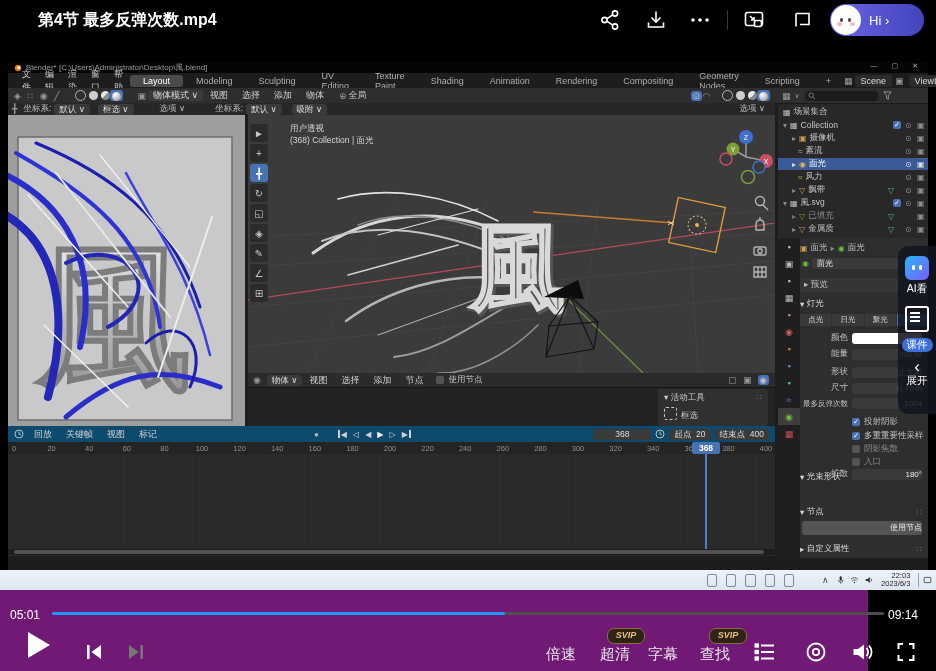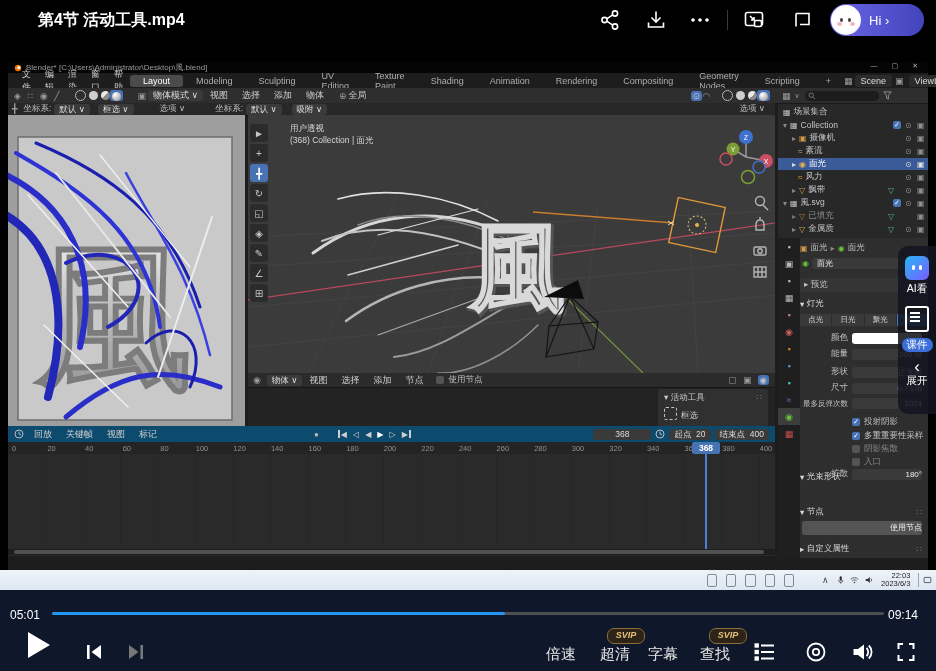--- a/index.html
+++ b/index.html
@@ -101,38 +101,38 @@
   #sideoverlay{left:898px;top:246px;width:38px;height:168px;background:rgba(18,22,32,.88);border-radius:10px 0 0 10px;color:#fff;text-align:center;}
   .aisq{width:24px;height:24px;margin:10px auto 2px;border-radius:6px;background:linear-gradient(135deg,#27b6f5,#7a5cff);position:relative;}
   .aisq i{position:absolute;width:3px;height:5px;background:#fff;border-radius:2px;top:9px;}
   .aisq i.l{left:7px}.aisq i.r{left:14px}
   .ovlabel{font-size:10.5px;color:#fff;}
   .booksq{width:20px;height:22px;margin:10px auto 2px;border:2px solid #fff;border-radius:3px;position:relative;}
   .booksq:before{content:"";position:absolute;left:3px;top:4px;width:10px;height:1.5px;background:#fff;box-shadow:0 4px 0 #fff,0 8px 0 #fff;}
   .cwpill{display:inline-block;background:#3b6ed6;border-radius:7px;padding:0 5px;font-size:10.5px;}
   .chev{font-size:17px;line-height:14px;color:#fff;margin-top:8px;}
   
-  #bottombar{left:0;top:590px;width:936px;height:81px;background:#0f172a;}
+  #bottombar{left:0;top:590px;width:868px;height:81px;background:#701a75;}
   .ptime{font-size:12px;color:#fff;top:18px;}
   #pbar{left:52px;top:22px;width:832px;height:3px;background:#4e4e4e;border-radius:2px;}
   #pfill{position:absolute;left:0;top:0;width:453px;height:3px;background:#2196f3;border-radius:2px;}
   #playbtn{left:28px;top:42px;width:0;height:0;border-left:22px solid #fff;border-top:13px solid transparent;border-bottom:13px solid transparent;}
   .ctl-label{font-size:15px;color:#e8e8e8;top:55px;}
   .svip{position:absolute;top:38px;width:36px;height:14px;border:1px solid #8a6d3b;border-radius:7px;background:#2d2417;
         color:#e6c07a;font-size:9px;font-weight:bold;font-style:italic;text-align:center;line-height:13px;}
   .bico{top:50px;width:24px;height:24px;color:#fff;}
   .bico svg{width:24px;height:24px;display:block;}
 </style>
 </head>
 <body>
 
 <div id="stage">
 
   <div id="topbar" class="abs">
-    <div class="abs vtitle nw">第4节 活动工具.mp4</div>
+    <div class="abs vtitle nw">第4节 最多反弹次数.mp4</div>
     <div class="abs tico" style="left:598px">
       <svg viewBox="0 0 24 24" fill="none" stroke="#fff" stroke-width="1.6">
           <circle cx="6.5" cy="12" r="2.6"></circle>
           <circle cx="17" cy="5.5" r="2.6"></circle>
           <circle cx="17" cy="18.5" r="2.6"></circle>
           <path d="M8.8 10.8 14.7 6.8M8.8 13.2 14.7 17.2"></path>
         </svg>
     </div>
     <div class="abs tico" style="left:644px">
       <svg viewBox="0 0 24 24" fill="none" stroke="#fff" stroke-width="1.6">

